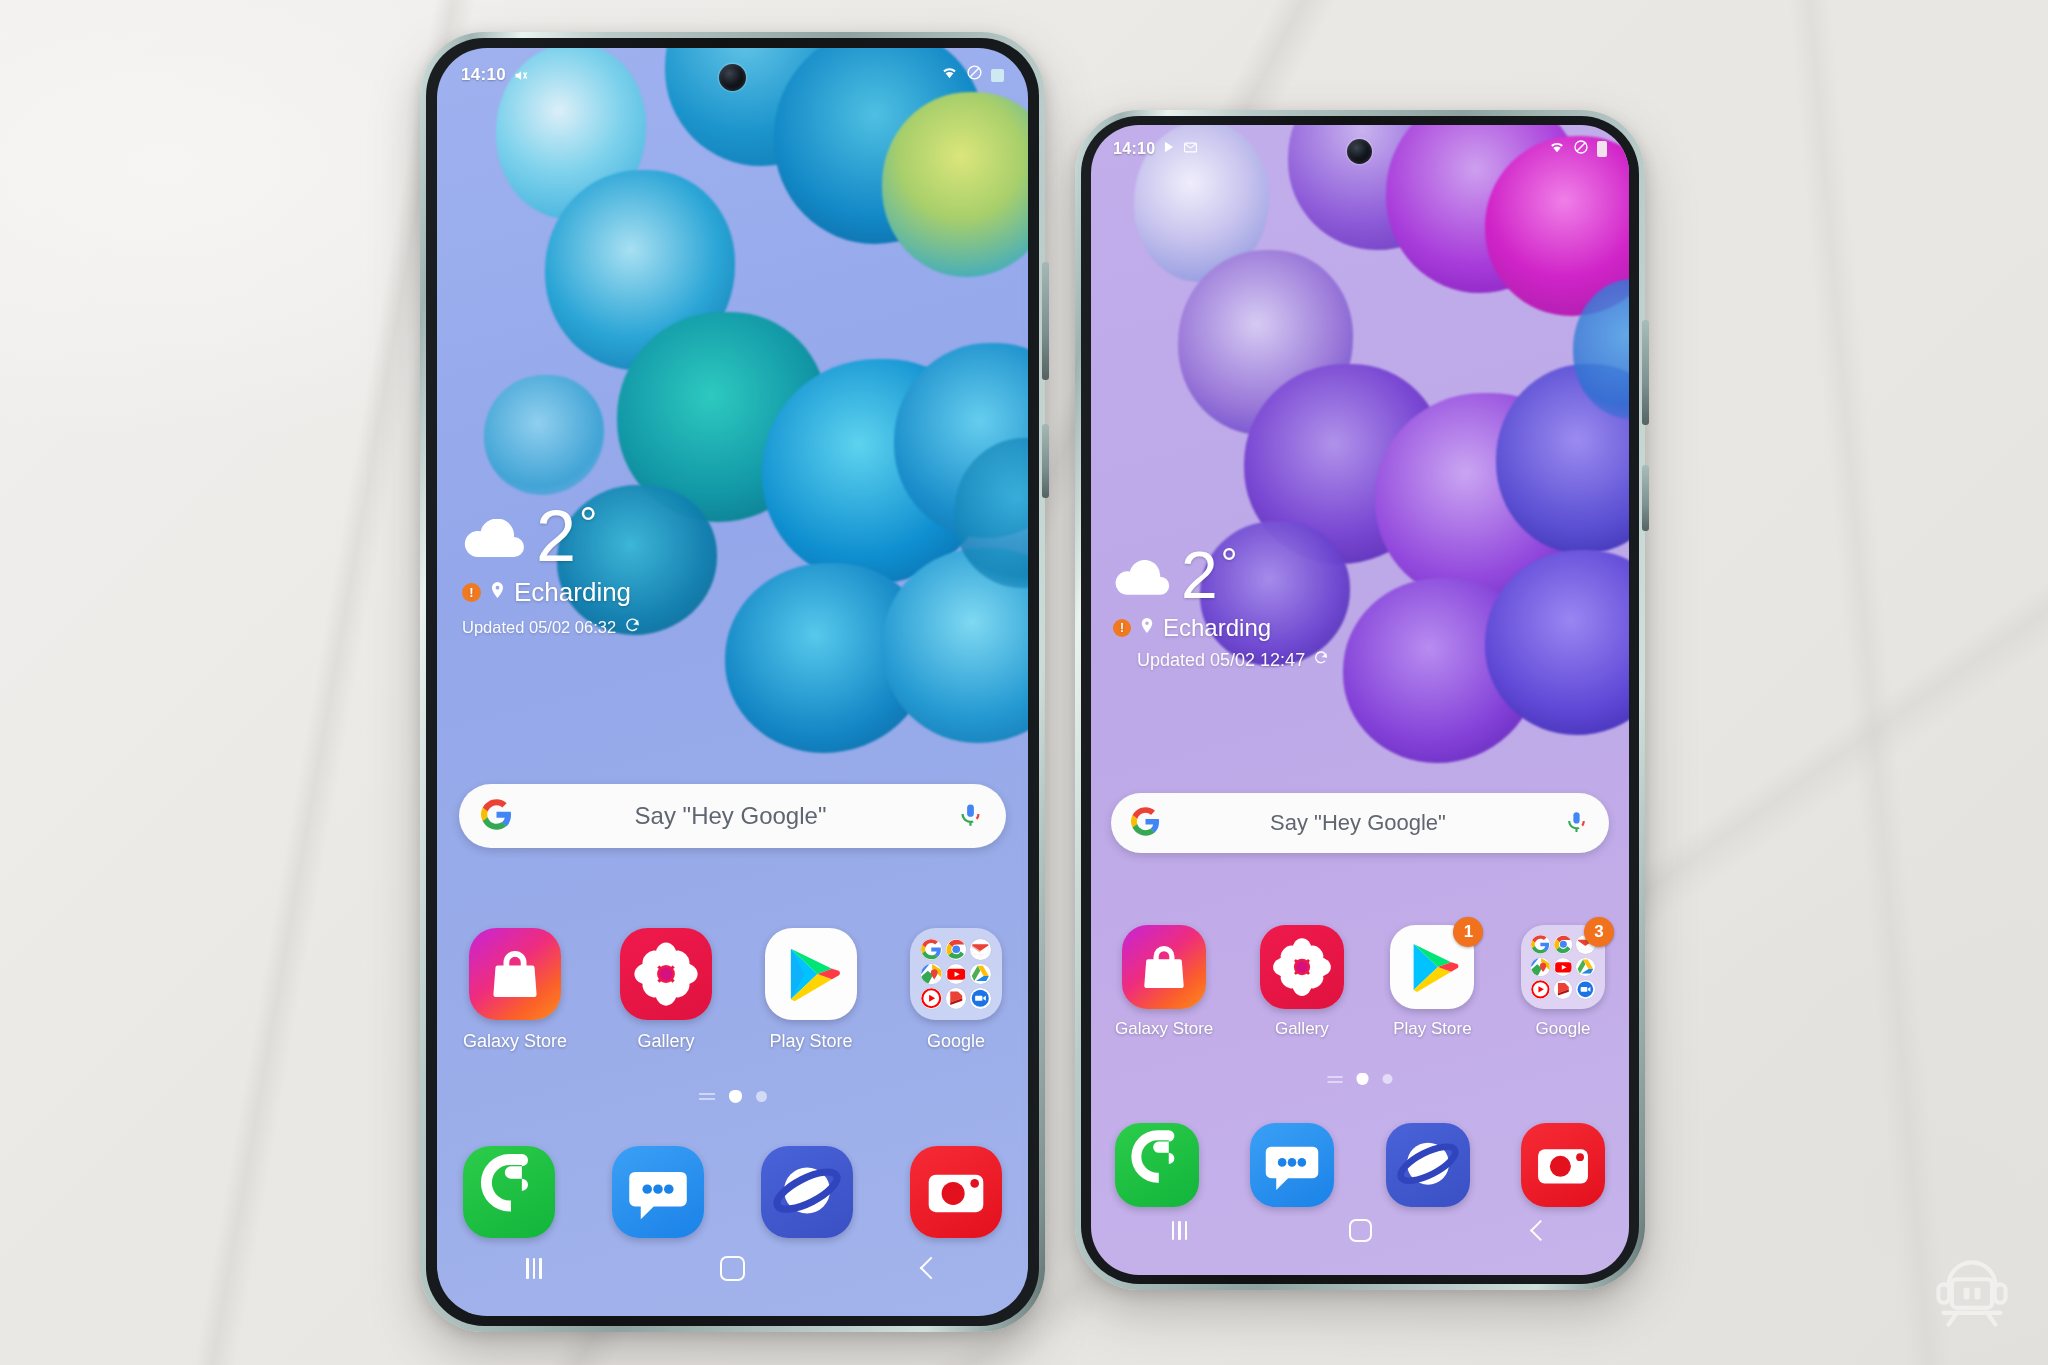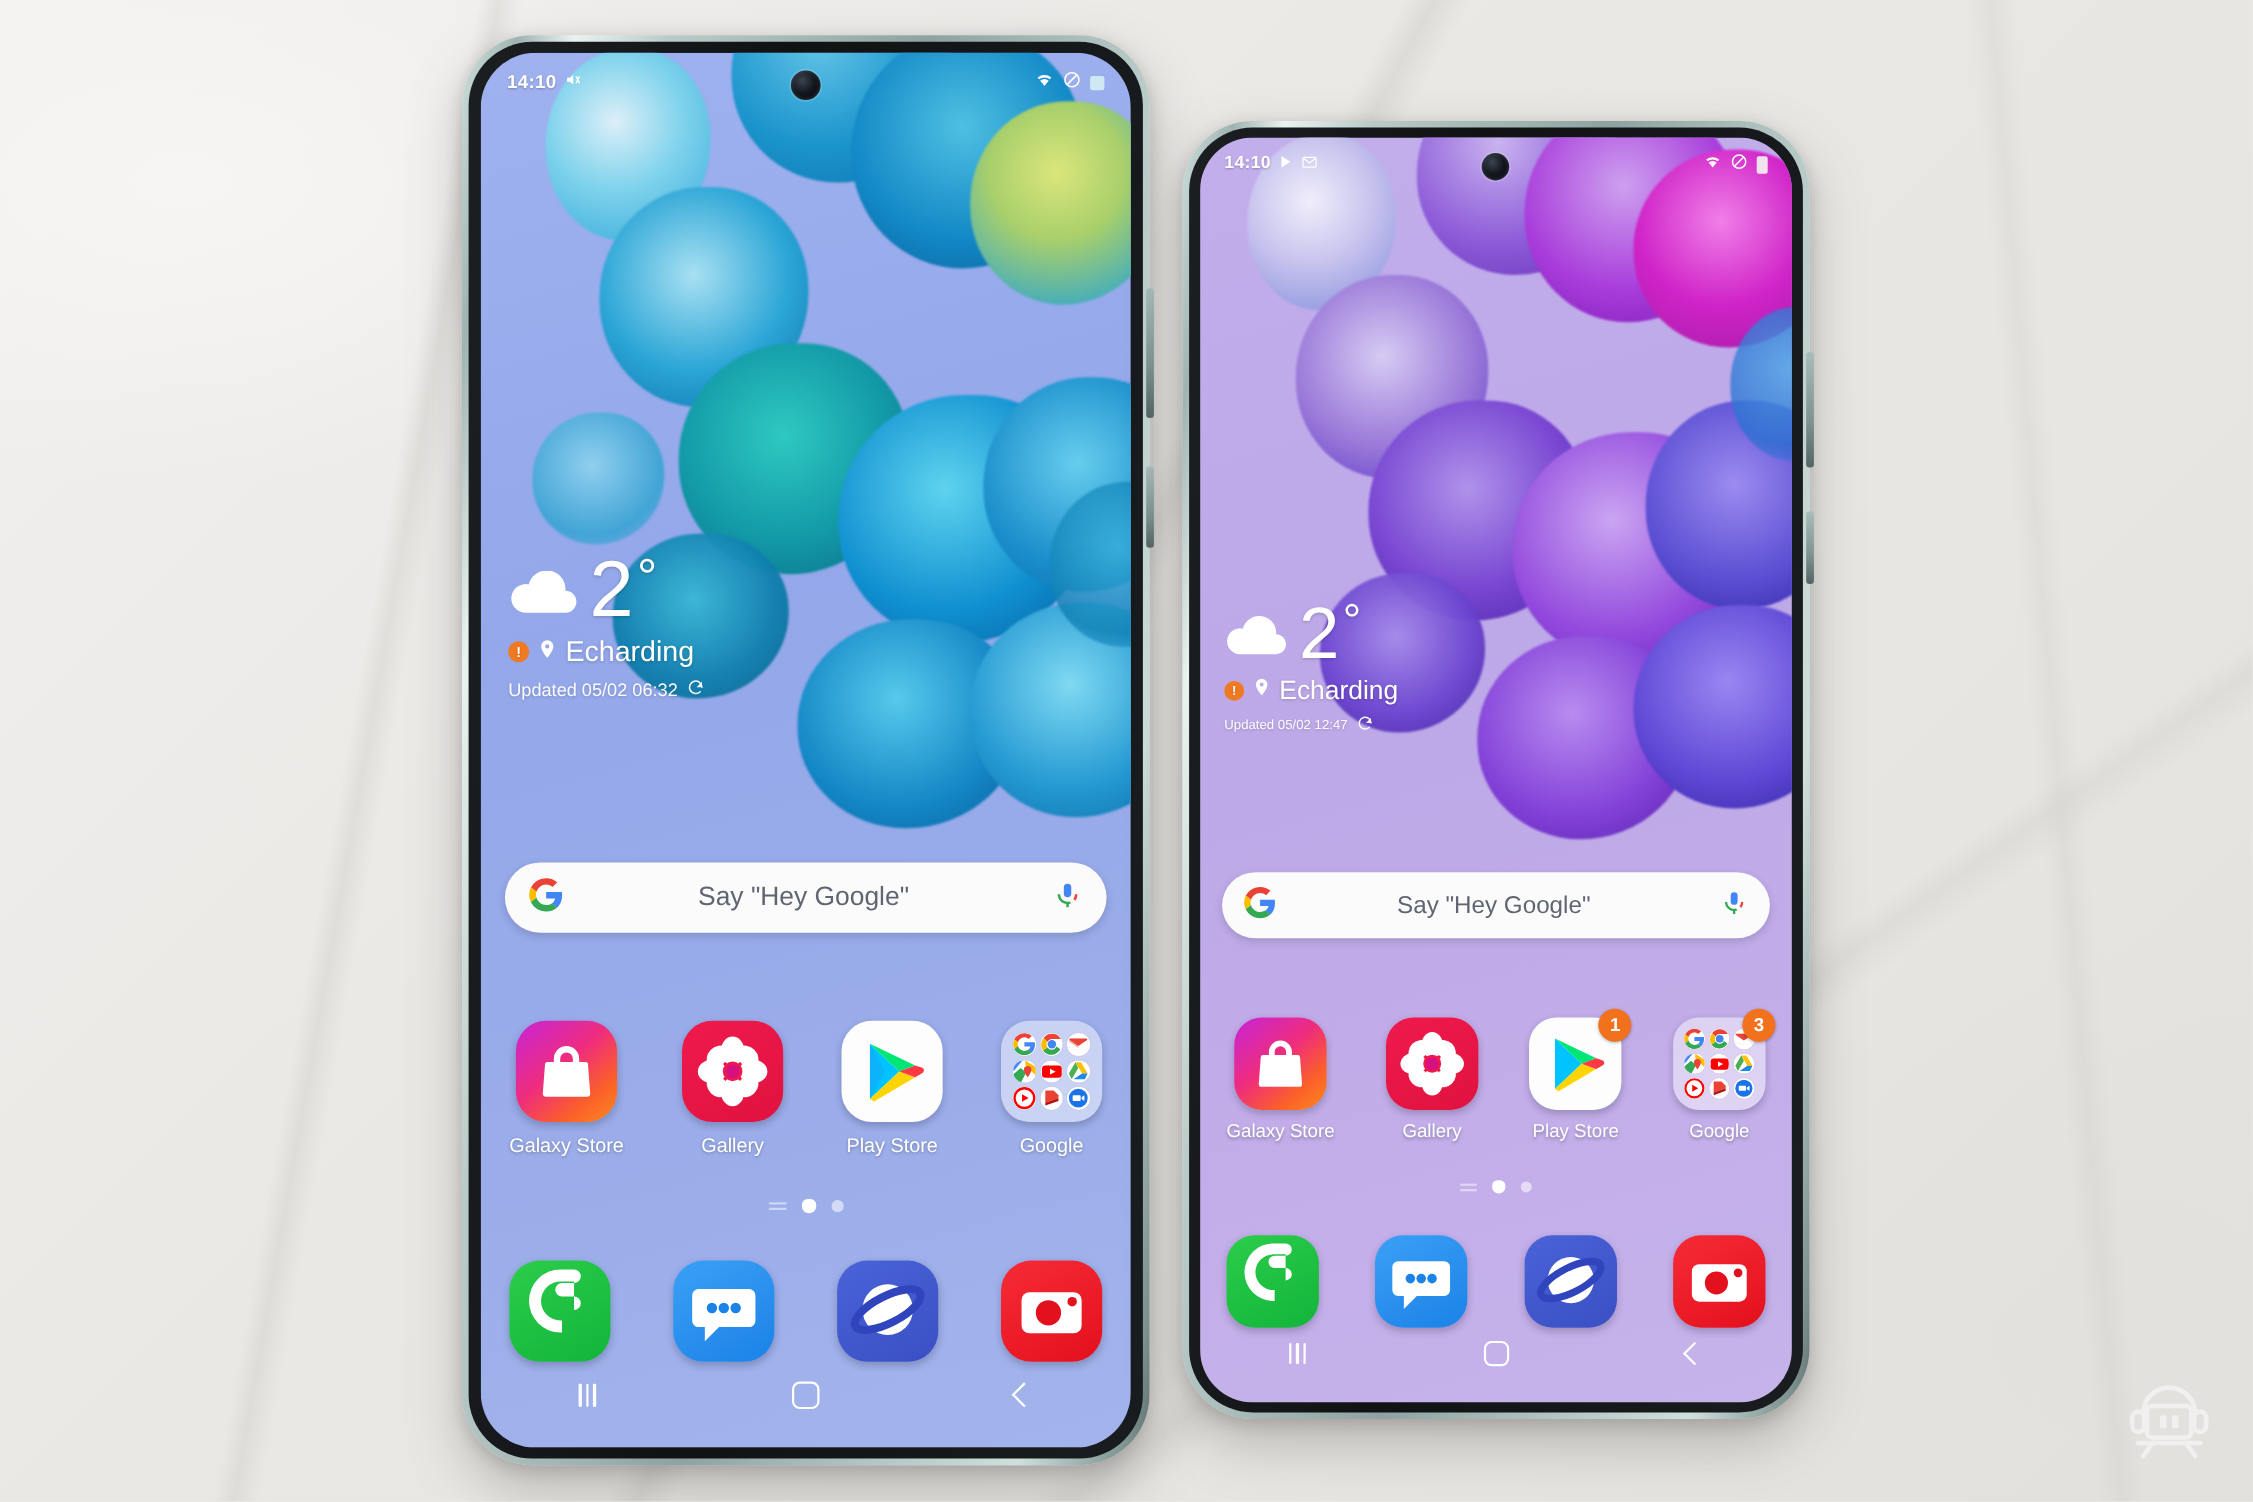--- a/index.html
+++ b/index.html
@@ -44,21 +44,21 @@
   .wall-purple{background:linear-gradient(165deg,#c3aeec 0%,#bda8e8 40%,#c2ade9 72%,#c6b3ea 100%);}
 
   
   .flowers{position:absolute;top:-4%;left:8%;right:-10%;height:62%;}
   .blob{position:absolute;border-radius:50% 46% 52% 48%;filter:blur(1.2px);}
 
   
   .statusbar{position:absolute;left:0;right:0;display:flex;align-items:center;
      color:#fff;font-weight:bold;letter-spacing:.3px;
      text-shadow:0 1px 2px rgba(0,0,0,.28);}
-  .sb-left{display:flex;align-items:flex-start;gap:7px;}
+  .sb-left{display:flex;align-items:center;gap:7px;}
   .sb-right{margin-left:auto;display:flex;align-items:center;gap:8px;}
   .camhole{position:absolute;border-radius:50%;
      background:radial-gradient(circle at 38% 34%, #3b4450 0%, #12161d 48%, #05070a 100%);
      box-shadow:0 0 0 1.5px rgba(255,255,255,.16), inset 0 0 4px rgba(255,255,255,.2);}
 
   
   .weather{position:absolute;color:#fff;text-shadow:0 1px 3px rgba(0,0,0,.22);}
   .w-top{display:flex;align-items:flex-start;gap:10px;}
   .w-temp{font-weight:300;line-height:.92;letter-spacing:-1px;}
   .w-loc{display:flex;align-items:center;gap:7px;font-weight:400;}
@@ -465,21 +465,21 @@
       </div>
       <div class="w-loc" style="font-size:24px;margin-top:8px;">
         <span class="alert-dot" style="width:18px;height:18px;font-size:12px;line-height:18px;">!</span>
         <span>
           <svg viewBox="0 0 24 24" width="18" height="21">
               <path fill="#fff" d="M12 2a7 7 0 00-7 7c0 5 7 13 7 13s7-8 7-13a7 7 0 00-7-7zm0 9.4A2.4 2.4 0 1114.4 9 2.4 2.4 0 0112 11.4z"></path>
             </svg>
         </span>
         <span>Echarding</span>
       </div>
-      <div class="w-upd" style="font-size:12px;margin-top:8px;">
+      <div class="w-upd" style="font-size:18px;margin-top:8px;margin-left:24px;">
         <span>Updated 05/02 12:47</span>
         <span>
           <svg viewBox="0 0 24 24" width="16" height="16">
               <path fill="none" stroke="#fff" stroke-width="2" stroke-linecap="round" d="M20 11a8 8 0 10-2.3 5.7"></path>
               <path fill="#fff" d="M20 4v7h-7z"></path>
             </svg>
         </span>
       </div>
     </div>
 

